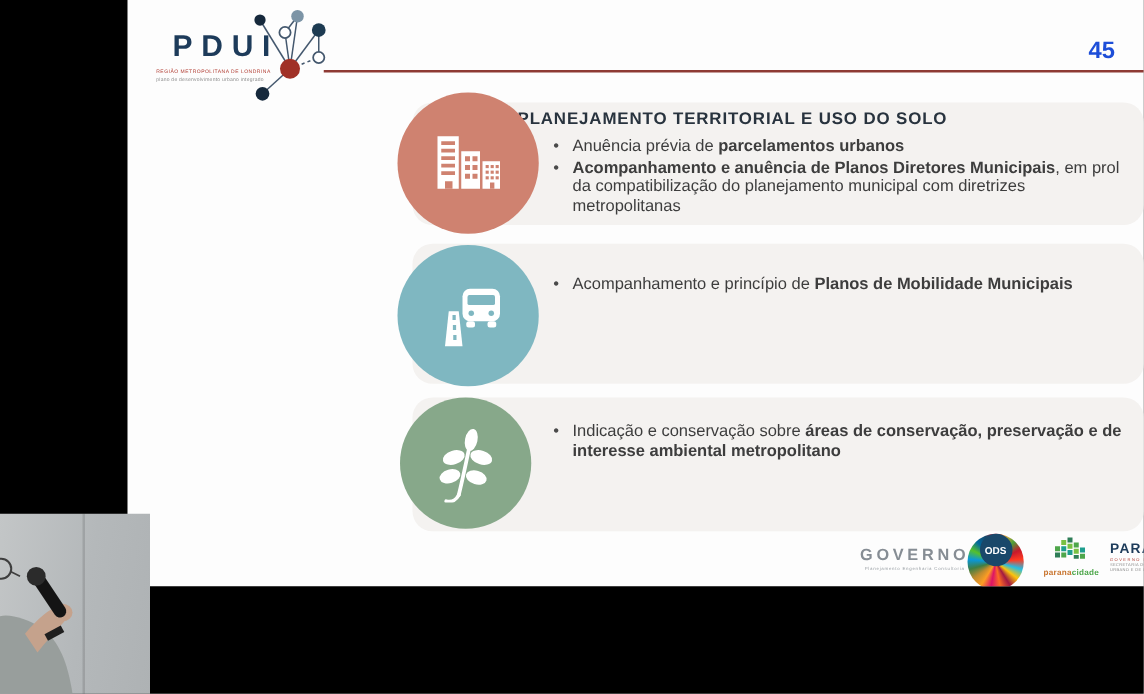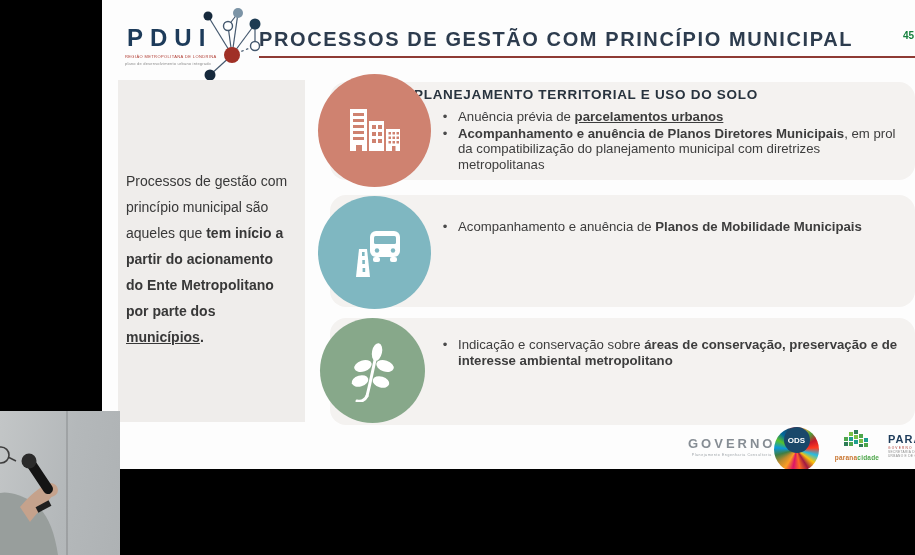--- a/index.html
+++ b/index.html
@@ -7,28 +7,28 @@
     width:915px;height:555px;position:relative;background:#000;
     font-family:"Liberation Sans",sans-serif;overflow:hidden;
   }
   
   .slide{
     position:absolute;left:102px;top:0;width:813px;height:469px;
     background:#fdfdfd;overflow:hidden;
   }
   
   .logo{position:absolute;left:20px;top:2px;width:150px;height:80px;}
-  .logo .pdui{position:absolute;left:5px;top:22px;font-size:24px;font-weight:700;
+  .logo .pdui{position:absolute;left:16px;top:22px;font-size:24px;font-weight:700;
     color:#1d3b5a;letter-spacing:7px;}
   .logo .sub1{position:absolute;left:3px;top:52px;font-size:4px;color:#b03a30;letter-spacing:.4px;white-space:nowrap;}
   .logo .sub2{position:absolute;left:3px;top:59px;font-size:4px;color:#8c8c8c;letter-spacing:.2px;white-space:nowrap;}
   .logo svg{position:absolute;left:76px;top:0;}
   .title{position:absolute;left:157px;top:28px;width:650px;font-size:20px;font-weight:800;
     color:#2d3c4e;letter-spacing:1.6px;white-space:nowrap;}
-  .pagenum{position:absolute;right:1px;top:30px;font-size:10px;font-weight:700;color:#15803d;}
+  .pagenum{position:absolute;right:23px;top:30px;font-size:19px;font-weight:700;color:#1d4ed8;}
   .rule{position:absolute;left:157px;right:0;top:56px;height:2px;background:#8e3a34;}
   
   .intro{position:absolute;left:16px;top:80px;width:187px;height:342px;background:#efedeb;}
   .intro .text{position:absolute;left:8px;top:88px;width:165px;font-size:14px;line-height:26px;color:#383838;}
   
   .row{position:absolute;left:228px;right:0;background:#f4f2f0;border-radius:16px;}
   .row1{top:82px;height:98px;}
   .row2{top:195px;height:112px;}
   .row3{top:318px;height:107px;}
   .circle{position:absolute;border-radius:50%;display:flex;align-items:center;justify-content:center;}
@@ -90,34 +90,30 @@
       </g>
       <circle cx="10" cy="14" r="4.5" fill="#16293c"></circle>
       <circle cx="40" cy="11" r="5" fill="#7c94a6"></circle>
       <circle cx="30" cy="24" r="4.5" fill="#fff" stroke="#44586e" stroke-width="1.4"></circle>
       <circle cx="57" cy="22" r="5.5" fill="#1d3b52"></circle>
       <circle cx="57" cy="44" r="4.5" fill="#fff" stroke="#44586e" stroke-width="1.4"></circle>
       <circle cx="12" cy="73" r="5.5" fill="#16293c"></circle>
       <circle cx="34" cy="53" r="8" fill="#a03026"></circle>
     </svg>
   </div>
-  <div class="title">PROCESSOS DE GESTÃO COM PRINCÍPIO MUNICIPAL</div>
   <div class="pagenum">45</div>
   <div class="rule"></div>
 
-  <div class="intro">
-    <div class="text"><span>Processos de gestão com princípio municipal são aqueles que </span><span style="font-weight: 700;">tem início a partir do acionamento do Ente Metropolitano por parte dos </span><span style="font-weight: 700; text-decoration: underline;">municípios</span><span style="font-weight: 700;">.</span></div>
-  </div>
 
   <div class="row row1">
     <div class="heading">PLANEJAMENTO TERRITORIAL E USO DO SOLO</div>
     <div class="bullets">
       <div class="bullet">
         <span class="marker">•</span>
-        <span><span>Anuência prévia de </span><span style="font-weight: 700; text-decoration: underline;">parcelamentos urbanos</span></span>
+        <span><span>Anuência prévia de </span><span style="font-weight: 700;">parcelamentos urbanos</span></span>
       </div>
       <div class="bullet">
         <span class="marker">•</span>
         <span><span style="font-weight: 700; text-align: center;">Acompanhamento e anuência de Planos Diretores Municipais</span><span>, em prol da compatibilização do planejamento municipal com diretrizes metropolitanas</span></span>
       </div>
     </div>
   </div>
   <div class="circle c1" style="background-color: rgb(207, 130, 112);">
     <svg width="62" height="52" viewBox="0 0 62 52" style="color:#cf8270">
       <rect x="6" y="4" width="17" height="42" fill="#fff"></rect>
@@ -151,21 +147,21 @@
           <rect x="52.5" y="36" width="2.5" height="2.5"></rect>
         <rect x="48" y="41" width="3.5" height="5"></rect>
       </g>
     </svg>
   </div>
 
   <div class="row row2">
     <div class="bullets">
       <div class="bullet">
         <span class="marker">•</span>
-        <span><span>Acompanhamento e anuência de </span><span style="font-weight: 700;">Planos de Mobilidade Municipais</span></span>
+        <span><span>Acompanhamento e princípio de </span><span style="font-weight: 700;">Planos de Mobilidade Municipais</span></span>
       </div>
     </div>
   </div>
   <div class="circle c2" style="background-color: rgb(127, 183, 193);">
     <svg width="62" height="60" viewBox="0 0 62 60" style="color:#7fb7c1">
       <polygon points="12,54 26,54 23,26 15,26" fill="#fff"></polygon>
       <g fill="currentColor">
         <rect x="18" y="29" width="2.6" height="4"></rect>
           <rect x="18.3" y="37" width="2.6" height="4"></rect>
           <rect x="18.6" y="45" width="2.6" height="4"></rect>

